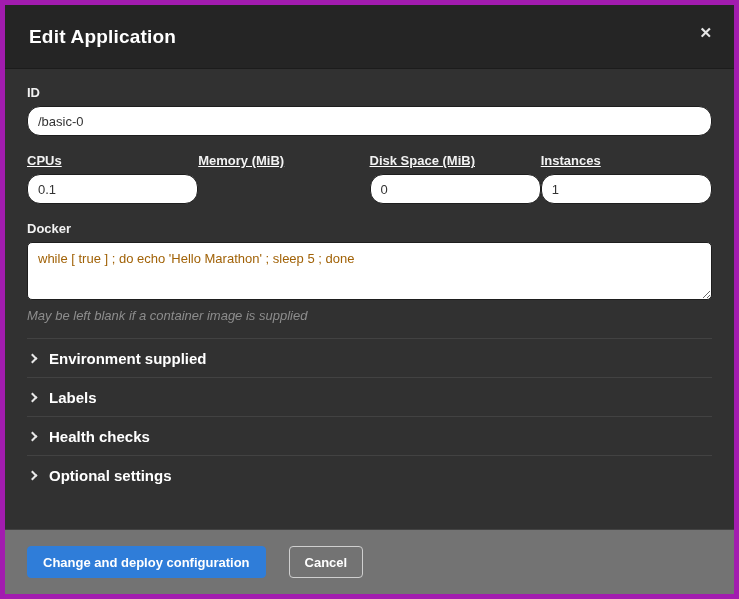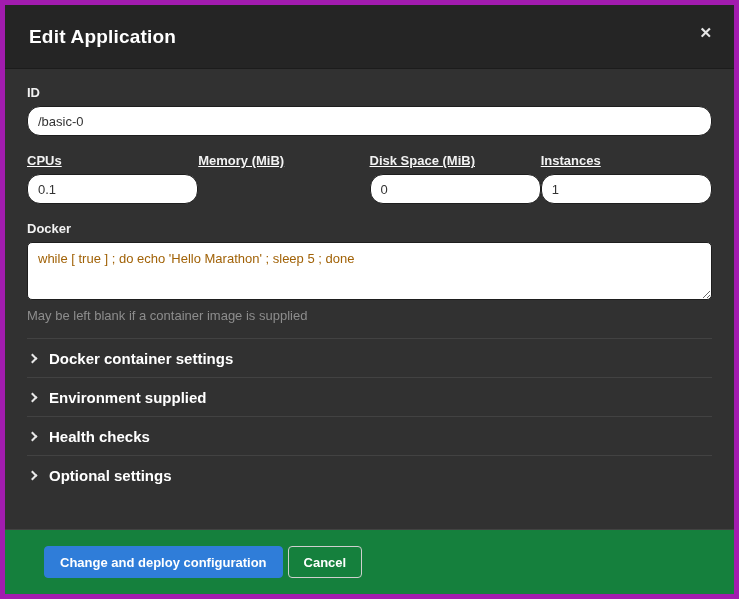--- a/index.html
+++ b/index.html
@@ -96,20 +96,21 @@
     color: #a16207;
     font-family: "Liberation Sans", sans-serif;
     resize: vertical;
     outline: none;
     line-height: 1.35;
   }
   .help-text {
     margin-top: 8px;
     font-size: 13px;
     color: #8d8d8d;
+    font-style: italic;
   }
   
   .sections { margin-top: 15px; }
   .section-row {
     display: flex;
     align-items: center;
     height: 39px;
     border-top: 1px solid #424242;
     cursor: pointer;
   }
@@ -125,25 +126,25 @@
   }
   .section-label {
     font-size: 15px;
     font-weight: 700;
     color: #ffffff;
   }
   
   .modal-footer {
     flex: 0 0 auto;
     border-top: 1px solid #424242;
-    padding: 16px 39px;
+    padding: 16px 22px;
     display: flex;
     align-items: center;
-    gap: 5px;
-    background: #15803d;
+    gap: 23px;
+    background: #737373;
   }
   .btn {
     height: 32px;
     border-radius: 4px;
     font-size: 13px;
     font-weight: 700;
     font-family: "Liberation Sans", sans-serif;
     cursor: pointer;
     padding: 0 15px;
   }
@@ -195,25 +196,25 @@
 
     <div class="command-field">
       <label class="field-label">Docker</label>
       <textarea class="command-textarea" style="">while [ true ] ; do echo 'Hello Marathon' ; sleep 5 ; done</textarea>
       <div class="help-text">May be left blank if a container image is supplied</div>
     </div>
 
     <div class="sections">
       <div class="section-row">
         <span class="chevron"></span>
-        <span class="section-label">Docker container settings</span>
-      </div>
-      <div class="section-row">
-        <span class="chevron"></span>
         <span class="section-label">Environment supplied</span>
+      </div>
+      <div class="section-row">
+        <span class="chevron"></span>
+        <span class="section-label">Labels</span>
       </div>
       <div class="section-row">
         <span class="chevron"></span>
         <span class="section-label">Health checks</span>
       </div>
       <div class="section-row">
         <span class="chevron"></span>
         <span class="section-label">Optional settings</span>
       </div>
     </div>

